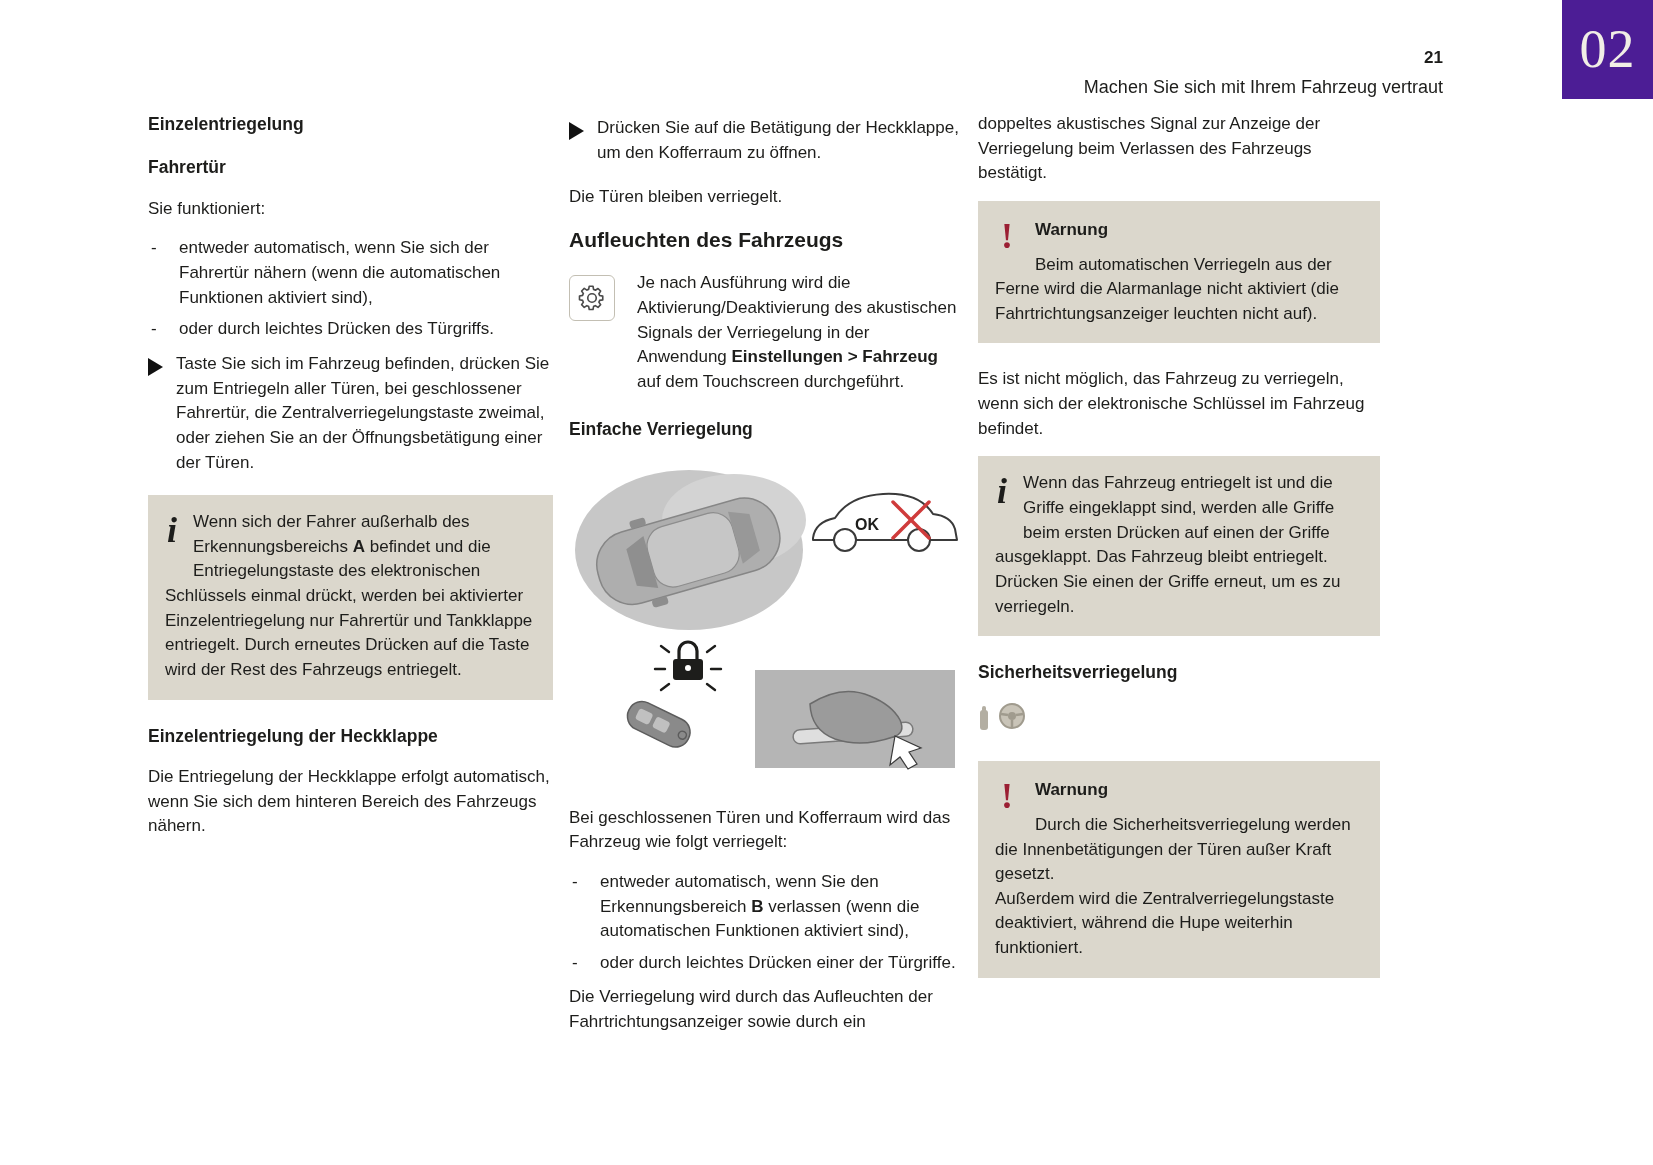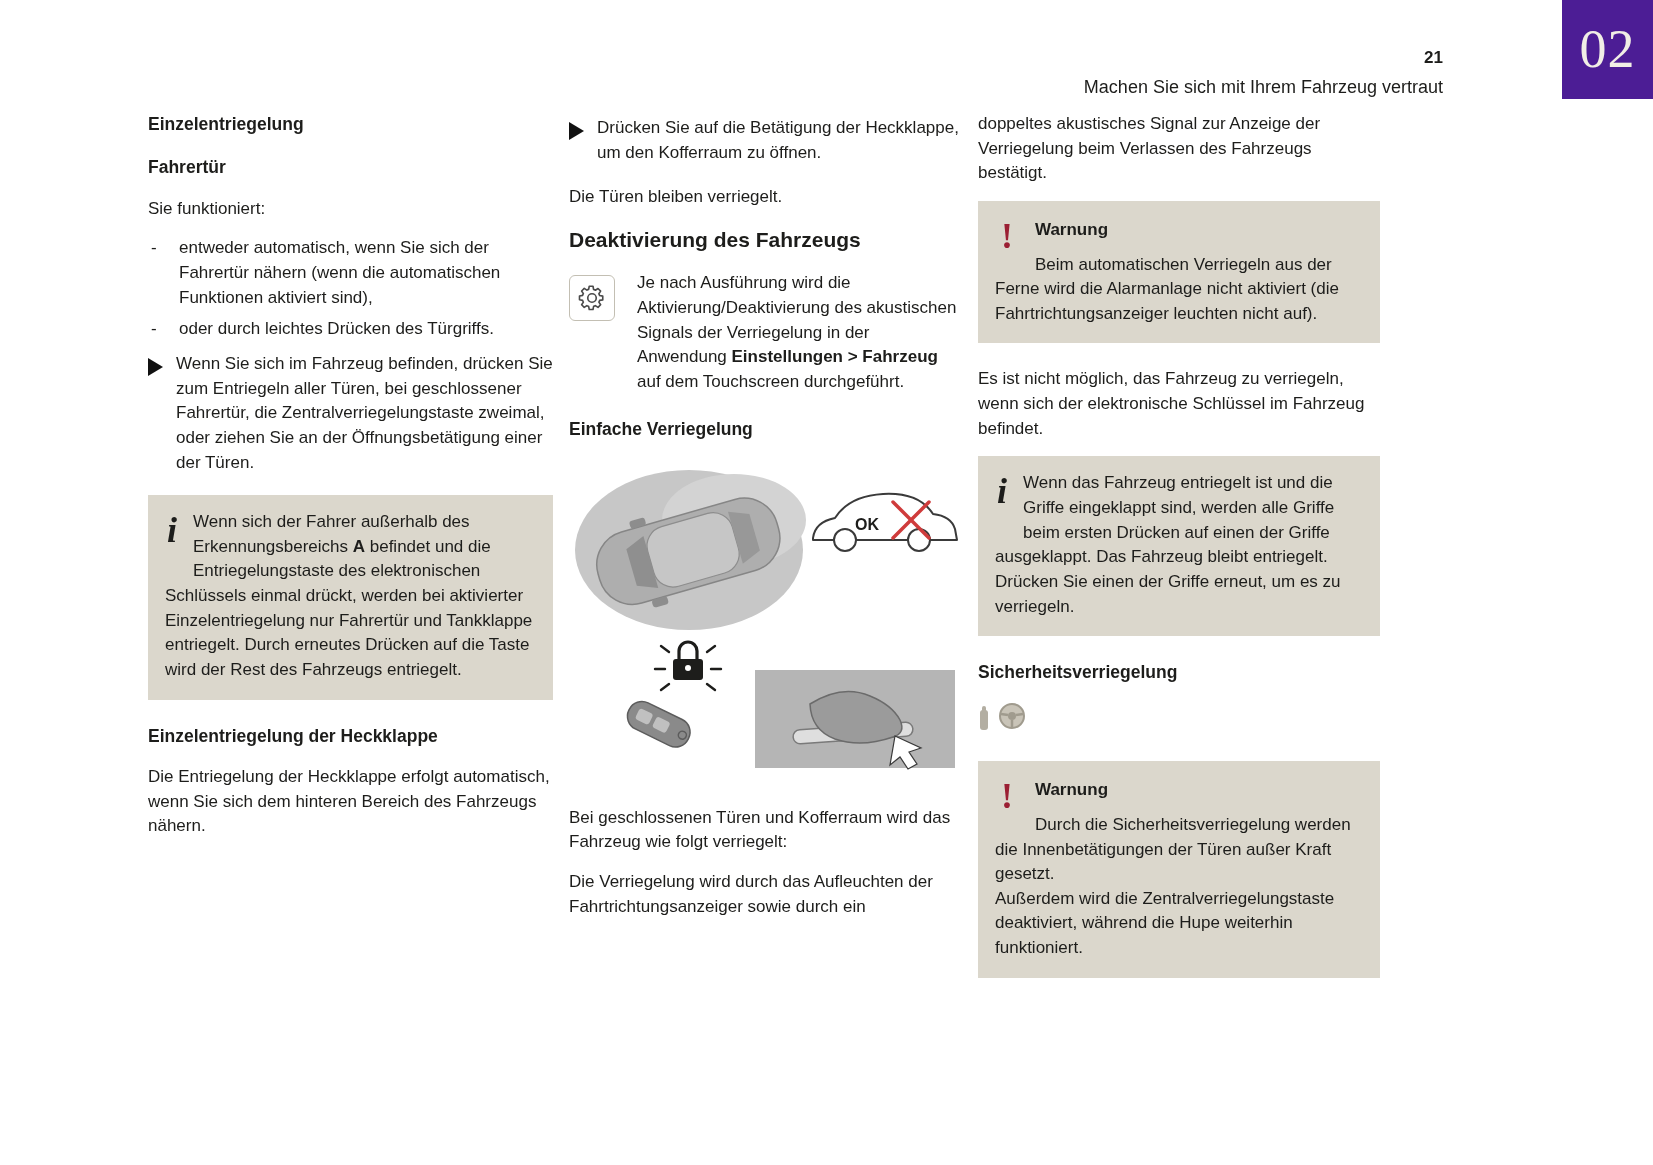--- a/index.html
+++ b/index.html
@@ -88,42 +88,42 @@
       <p class="para">Sie funktioniert:</p>
 
       <ul class="dash-list">
         <li class="dash-item">entweder automatisch, wenn Sie sich der Fahrertür nähern (wenn die automatischen Funktionen aktiviert sind),</li>
         <li class="dash-item">oder durch leichtes Drücken des Türgriffs.</li>
       </ul>
 
 
       <div class="action-item">
         <span class="tri"></span>
-        <p class="para">Wenn Sie sich im Fahrzeug befinden, drücken Sie zum Entriegeln aller Türen, bei geschlossener Fahrertür, die Zentralverriegelungstaste zweimal, oder ziehen Sie an der Öffnungsbetätigung einer der Türen.</p>
+        <p class="para">Taste Sie sich im Fahrzeug befinden, drücken Sie zum Entriegeln aller Türen, bei geschlossener Fahrertür, die Zentralverriegelungstaste zweimal, oder ziehen Sie an der Öffnungsbetätigung einer der Türen.</p>
       </div>
 
       <aside class="box">
         <span class="i-glyph">i</span>
         <p class="para"><span>Wenn sich der Fahrer außerhalb des Erkennungsbereichs </span><b>A</b><span> befindet und die Entriegelungstaste des elektronischen Schlüssels einmal drückt, werden bei aktivierter Einzelentriegelung nur Fahrertür und Tankklappe entriegelt. Durch erneutes Drücken auf die Taste wird der Rest des Fahrzeugs entriegelt.</span></p>
       </aside>
 
       <h4 class="h-sub">Einzelentriegelung der Heckklappe</h4>
       <p class="para">Die Entriegelung der Heckklappe erfolgt automatisch, wenn Sie sich dem hinteren Bereich des Fahrzeugs nähern.</p>
     </section>
 
     <section class="col">
 
       <div class="action-item">
         <span class="tri"></span>
         <p class="para">Drücken Sie auf die Betätigung der Heckklappe, um den Kofferraum zu öffnen.</p>
       </div>
 
       <p class="para">Die Türen bleiben verriegelt.</p>
 
-      <h2 class="h-big">Deaktivierung des Fahrzeugs</h2>
+      <h2 class="h-big">Aufleuchten des Fahrzeugs</h2>
 
       <div class="settings-note">
         <span class="icon-box">
           <svg width="30" height="30" viewBox="0 0 24 24" aria-hidden="true">
             <path d="M12 8.6a3.4 3.4 0 1 0 0 6.8 3.4 3.4 0 0 0 0-6.8zm8.6 4.9v-3l-2.5-.5a6.5 6.5 0 0 0-.6-1.4l1.4-2.1-2.1-2.1-2.1 1.4c-.5-.3-1-.5-1.4-.6L12.8 2.6h-3l-.5 2.5c-.5.1-1 .3-1.4.6L5.8 4.3 3.7 6.4l1.4 2.1c-.3.5-.5 1-.6 1.4l-2.5.5v3l2.5.5c.1.5.3 1 .6 1.4l-1.4 2.1 2.1 2.1 2.1-1.4c.5.3 1 .5 1.4.6l.5 2.5h3l.5-2.5c.5-.1 1-.3 1.4-.6l2.1 1.4 2.1-2.1-1.4-2.1c.3-.5.5-1 .6-1.4l2.5-.4z" fill="none" stroke="#4a4a4a" stroke-width="1.3" stroke-linejoin="round"></path>
           </svg>
         </span>
         <p class="note-text"><span>Je nach Ausführung wird die Aktivierung/Deaktivierung des akustischen Signals der Verriegelung in der Anwendung </span><b>Einstellungen &gt; Fahrzeug</b><span> auf dem Touchscreen durchgeführt.</span></p>
       </div>
 
@@ -182,20 +182,24 @@
             <rect x="0" y="0" width="200" height="98" fill="#b5b5b5"></rect>
             <rect x="38" y="56" width="120" height="14" rx="7" fill="#dedede" stroke="#7a7a7a" stroke-width="1.5" transform="rotate(-4 98 63)"></rect>
             <path d="M55 34 q32 -20 60 -8 q22 9 30 24 q6 13 -7 17 q-32 11 -58 2 q-24 -9 -25 -35 z" fill="#9b9b9b" stroke="#6b6b6b" stroke-width="1.5"></path>
             <path d="M140 66 l26 12 l-12 4 l8 12 l-9 5 l-8 -12 l-10 8 z" fill="#ffffff" stroke="#3a3a3a" stroke-width="1.2"></path>
           </g>
         </svg>
       </div>
 
       <p class="para">Bei geschlossenen Türen und Kofferraum wird das Fahrzeug wie folgt verriegelt:</p>
 
+      <ul class="dash-list">
+        <li class="dash-item"><span>entweder automatisch, wenn Sie den Erkennungsbereich </span><b>B</b><span> verlassen (wenn die automatischen Funktionen aktiviert sind),</span></li>
+        <li class="dash-item">oder durch leichtes Drücken einer der Türgriffe.</li>
+      </ul>
 
       <p class="para">Die Verriegelung wird durch das Aufleuchten der Fahrtrichtungsanzeiger sowie durch ein</p>
     </section>
 
     <section class="col">
 
       <p class="para">doppeltes akustisches Signal zur Anzeige der Verriegelung beim Verlassen des Fahrzeugs bestätigt.</p>
 
       <aside class="box">
         <span class="warn-glyph">!</span>

